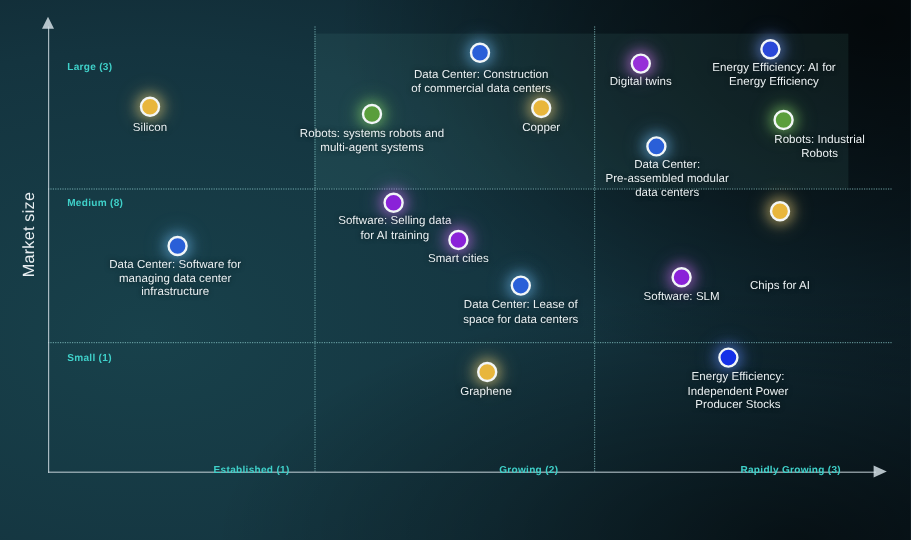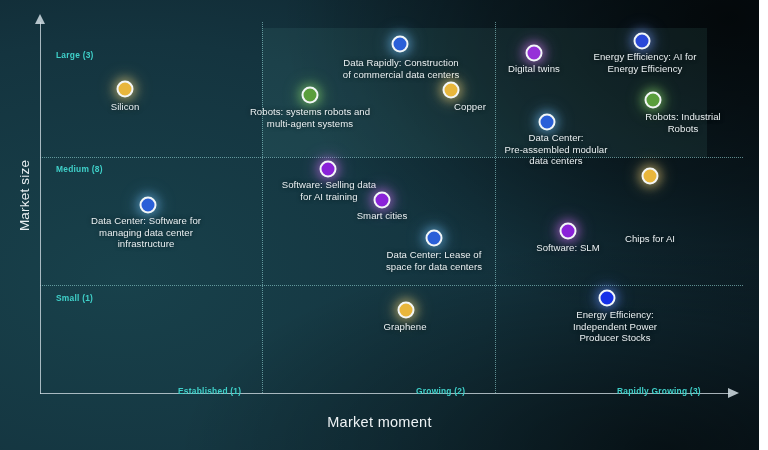--- a/index.html
+++ b/index.html
@@ -165,24 +165,24 @@
       <div class="tick-label" style="left: 617px; top: 386px;">Rapidly Growing  (3)</div>
     </div>
 
   <div id="points-layer">
       <div class="point" title="Silicon" style="left: 125px; top: 89px; background: rgb(232, 182, 60); box-shadow: rgba(246, 212, 120, 0.4) 0px 0px 9px 3px, rgba(246, 212, 120, 0.18) 0px 0px 16px 6px;"></div>
       <div class="plabel" style="left: 125px; top: 101px;">Silicon</div>
       <div class="point" title="Robots: software robots and multi-agent systems" style="left: 310px; top: 95px; background: rgb(90, 158, 60); box-shadow: rgba(142, 222, 104, 0.4) 0px 0px 9px 3px, rgba(142, 222, 104, 0.18) 0px 0px 16px 6px;"></div>
       <div class="plabel" style="left: 310px; top: 106px;">Robots: systems robots and
 multi-agent systems</div>
       <div class="point" title="Data Center: Construction of commercial data centers" style="left: 400px; top: 44px; background: rgb(42, 95, 216); box-shadow: rgba(111, 184, 240, 0.4) 0px 0px 9px 3px, rgba(111, 184, 240, 0.18) 0px 0px 16px 6px;"></div>
-      <div class="plabel" style="left: 401px; top: 57px;">Data Rapidly: Construction
+      <div class="plabel" style="left: 401px; top: 57px;">Data Center: Construction
 of commercial data centers</div>
       <div class="point" title="Copper" style="left: 451px; top: 90px; background: rgb(232, 182, 60); box-shadow: rgba(246, 212, 120, 0.4) 0px 0px 9px 3px, rgba(246, 212, 120, 0.18) 0px 0px 16px 6px;"></div>
-      <div class="plabel" style="left: 470px; top: 101px;">Copper</div>
+      <div class="plabel" style="left: 451px; top: 101px;">Copper</div>
       <div class="point" title="Digital twins" style="left: 534px; top: 53px; background: rgb(150, 48, 216); box-shadow: rgba(212, 121, 245, 0.4) 0px 0px 9px 3px, rgba(212, 121, 245, 0.18) 0px 0px 16px 6px;"></div>
       <div class="plabel" style="left: 534px; top: 63px; text-align: center;">Digital twins</div>
       <div class="point" title="Energy Efficiency: AI for Energy Efficiency" style="left: 642px; top: 41px; background: rgb(42, 72, 216); box-shadow: rgba(111, 144, 240, 0.4) 0px 0px 9px 3px, rgba(111, 144, 240, 0.18) 0px 0px 16px 6px;"></div>
       <div class="plabel" style="left: 645px; top: 51px;">Energy Efficiency: AI for
 Energy Efficiency</div>
       <div class="point" title="Robots: Industrial Robots" style="left: 653px; top: 100px; background: rgb(90, 158, 60); box-shadow: rgba(142, 222, 104, 0.4) 0px 0px 9px 3px, rgba(142, 222, 104, 0.18) 0px 0px 16px 6px;"></div>
       <div class="plabel" style="left: 655px; top: 111px; margin-left: 28px;">Robots: Industrial Robots</div>
       <div class="point" title="Data Center: Pre-assembled modular data centers" style="left: 547px; top: 122px; background: rgb(42, 95, 216); box-shadow: rgba(111, 184, 240, 0.4) 0px 0px 9px 3px, rgba(111, 184, 240, 0.18) 0px 0px 16px 6px;"></div>
       <div class="plabel" style="left: 556px; top: 132px;">Data Center:
 Pre-assembled modular
@@ -205,15 +205,14 @@
       <div class="plabel" style="left: 568px; top: 242px;">Software: SLM</div>
       <div class="point" title="Graphene" style="left: 406px; top: 310px; background: rgb(232, 182, 60); box-shadow: rgba(246, 212, 120, 0.4) 0px 0px 9px 3px, rgba(246, 212, 120, 0.18) 0px 0px 16px 6px;"></div>
       <div class="plabel" style="left: 405px; top: 321px;">Graphene</div>
       <div class="point" title="Energy Efficiency: Independent Power Producer Stocks" style="left: 607px; top: 298px; background: rgb(21, 48, 232); box-shadow: rgba(95, 134, 245, 0.4) 0px 0px 9px 3px, rgba(95, 134, 245, 0.18) 0px 0px 16px 6px;"></div>
       <div class="plabel" style="left: 615px; top: 309px;">Energy Efficiency:
 Independent Power
 Producer Stocks</div>
     </div>
 
   <div id="y-axis-title">Market size</div>
-  <div id="x-axis-title">Market moment</div>
 
 </div>
 
 </body></html>

